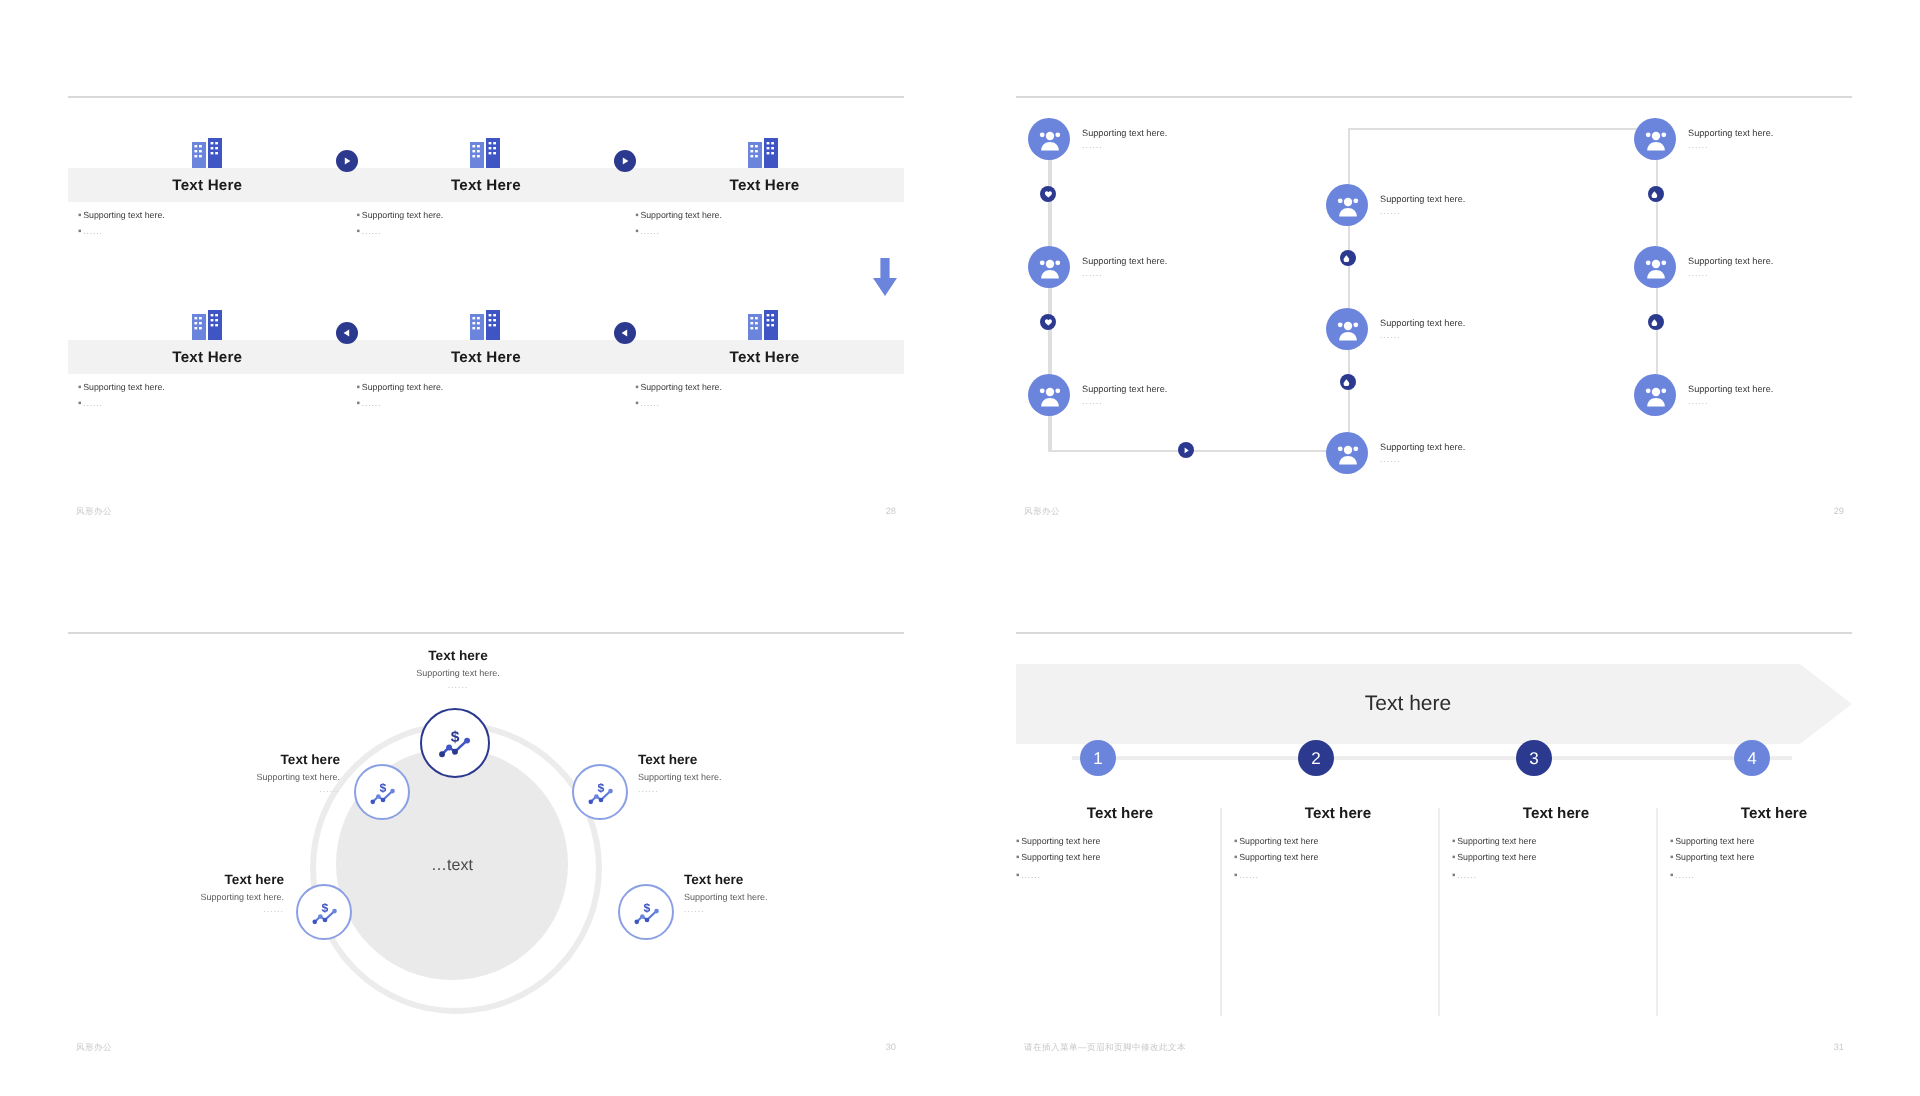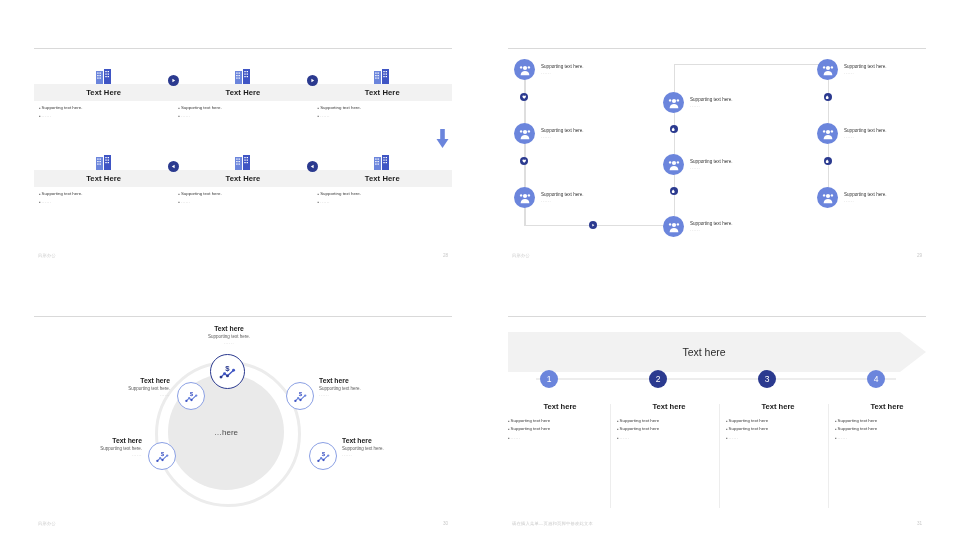--- a/index.html
+++ b/index.html
@@ -528,21 +528,21 @@
 
     <div class="footer-note">风形办公</div>
     <div class="footer-page">29</div>
   </div>
 
   <div class="slide" id="slide-30">
     <div class="rule"></div>
     <div class="hub">
 
       <div class="hub-ring" style="left:121px;top:45px;width:140px;height:140px;"></div>
-      <div class="hub-core" style="left:134px;top:58px;width:116px;height:116px;">…here</div>
+      <div class="hub-core" style="left:134px;top:58px;width:116px;height:116px;">…text</div>
 
       <div class="sat lg" style="left:175.5px;top:38px;">
         <svg width="19" height="19" viewBox="0 0 22 22">
             <text x="11" y="10.5" font-family="Liberation Sans, sans-serif" font-size="9" font-weight="bold" fill="#2b3a8f" text-anchor="middle">$</text>
             <polyline points="3.5,17.5 7.5,13.5 11,16 18,9.5" fill="none" stroke="#3f55c4" stroke-width="1.5"></polyline>
             <circle cx="3.5" cy="17.5" r="1.7" fill="#2b3a8f"></circle>
             <circle cx="7.6" cy="13.6" r="1.7" fill="#3f55c4"></circle>
             <circle cx="11" cy="16.1" r="1.7" fill="#2b3a8f"></circle>
             <circle cx="18" cy="9.6" r="1.7" fill="#3f55c4"></circle>
           </svg>

